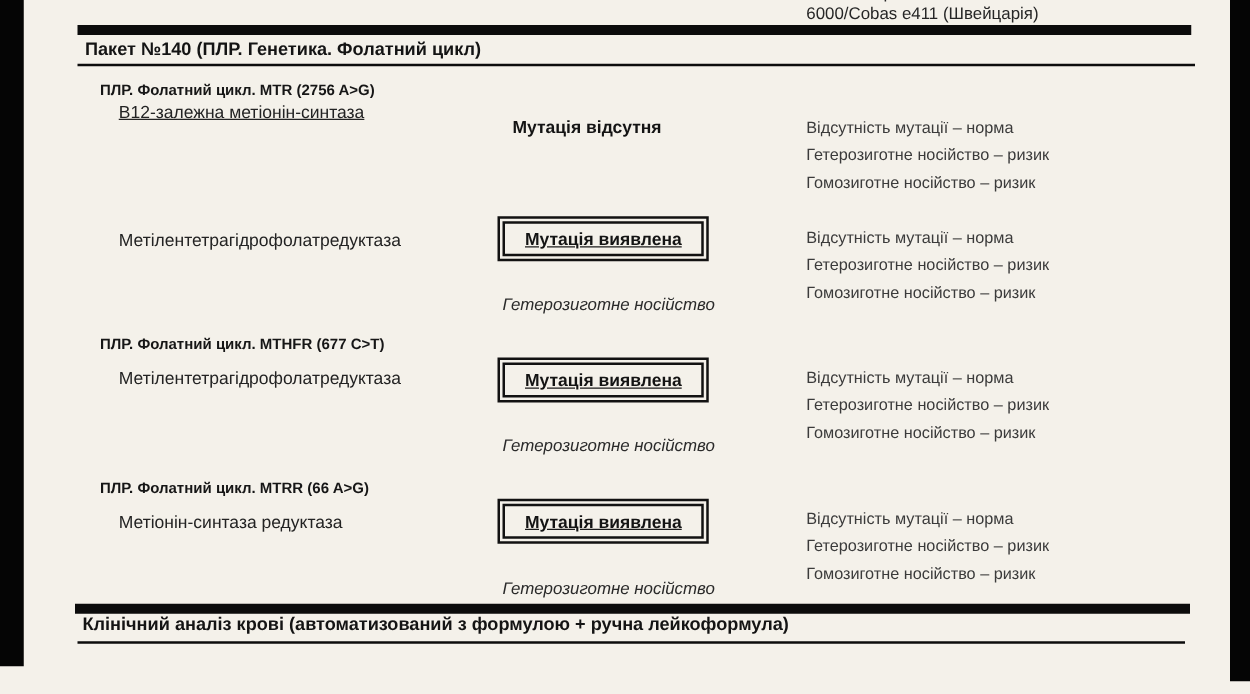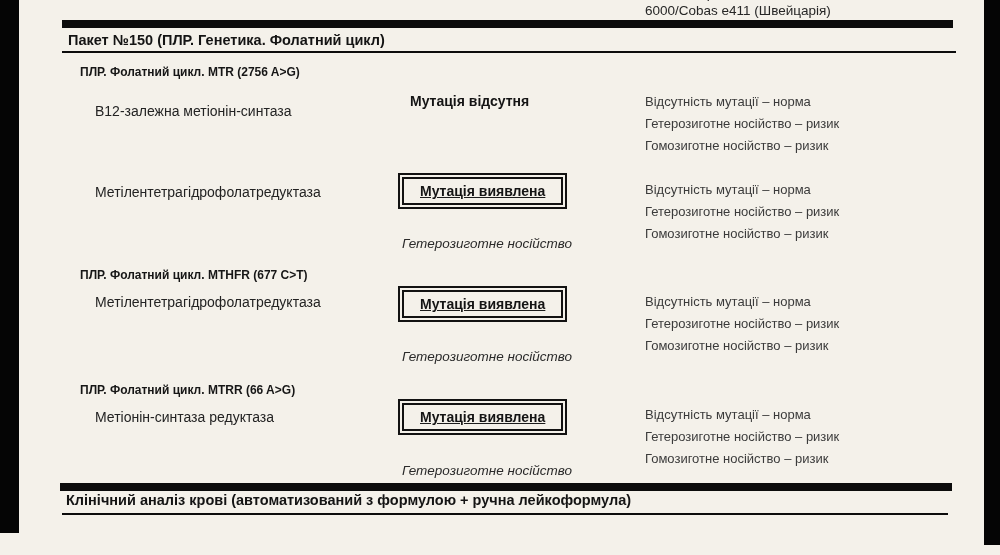--- a/index.html
+++ b/index.html
@@ -50,40 +50,40 @@
     border:2px solid #121212; padding:4px 16px;
     font-size:14px; font-weight:700; color:#141414; white-space:nowrap;
   }
 
   .refs { position:absolute; left:645px; width:330px; font-size:13px; line-height:22px; color:#3b3b3b; }
   .refs div { white-space:nowrap; }
 
   .note { position:absolute; left:402px; font-size:13.5px; font-style:italic; color:#2a2a2a; white-space:nowrap; }
 
   
-  .s1-header { top:65px; }  .s1-test { top:103px; }  .s1-result { top:93px; }  .s1-refs { top:91px; }
+  .s1-header { top:65px; }  .s1-test { top:81px;text-decoration:underline; }  .s1-result { top:93px; }  .s1-refs { top:91px; }
   .s2-header { top:157px; } .s2-test { top:184px; } .s2-box { top:173px; }    .s2-refs { top:179px; } .s2-note { top:236px; }
   .s3-header { top:268px; } .s3-test { top:294px; } .s3-box { top:286px; }    .s3-refs { top:291px; } .s3-note { top:349px; }
   .s4-header { top:383px; } .s4-test { top:409px; } .s4-box { top:399px; }    .s4-refs { top:404px; } .s4-note { top:463px; }
 </style>
 </head>
 <body>
 
 <div class="stage">
 
   <div class="bar bar-left"></div>
   <div class="bar bar-right"></div>
 
   <div class="analyzer">
     <div>Аналізатор: Cobas 6000/Cobas Pro/Cobas</div>
     <div>6000/Cobas e411 (Швейцарія)</div>
   </div>
 
   <div class="rule rule-thick-top"></div>
-  <div class="pkg-title">Пакет №150 (ПЛР. Генетика. Фолатний цикл)</div>
+  <div class="pkg-title">Пакет №140 (ПЛР. Генетика. Фолатний цикл)</div>
   <div class="rule rule-thin-top"></div>
 
   <div class="sec-header s1-header">ПЛР. Фолатний цикл. MTR (2756 A&gt;G)</div>
   <div class="test-name s1-test">В12-залежна метіонін-синтаза</div>
   <div class="result-plain s1-result">Мутація відсутня</div>
   <div class="refs s1-refs">
     <div>Відсутність мутації – норма</div>
     <div>Гетерозиготне носійство – ризик</div>
     <div>Гомозиготне носійство – ризик</div>
   </div>

